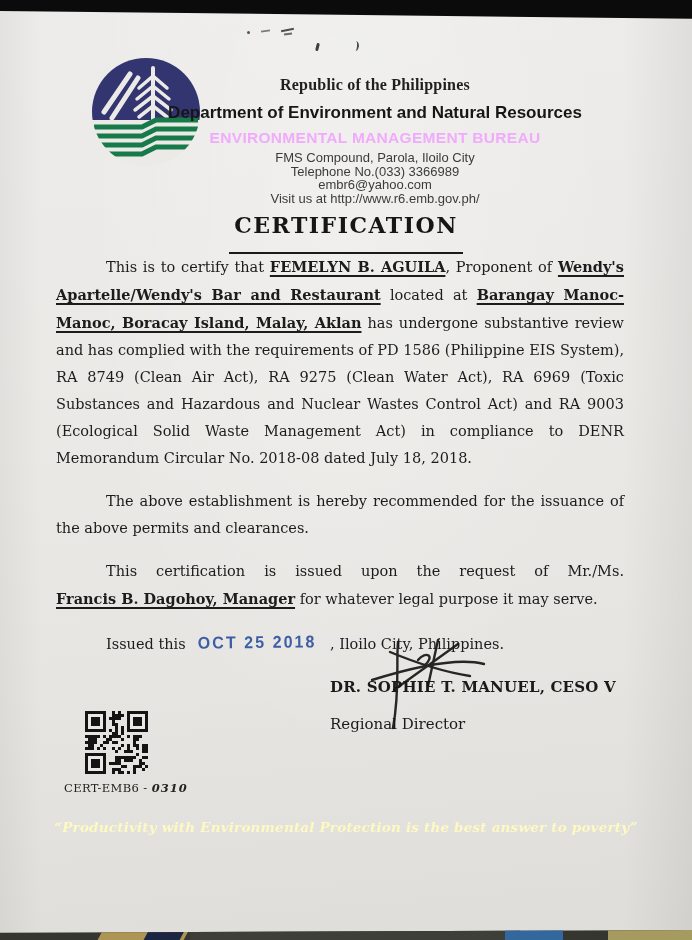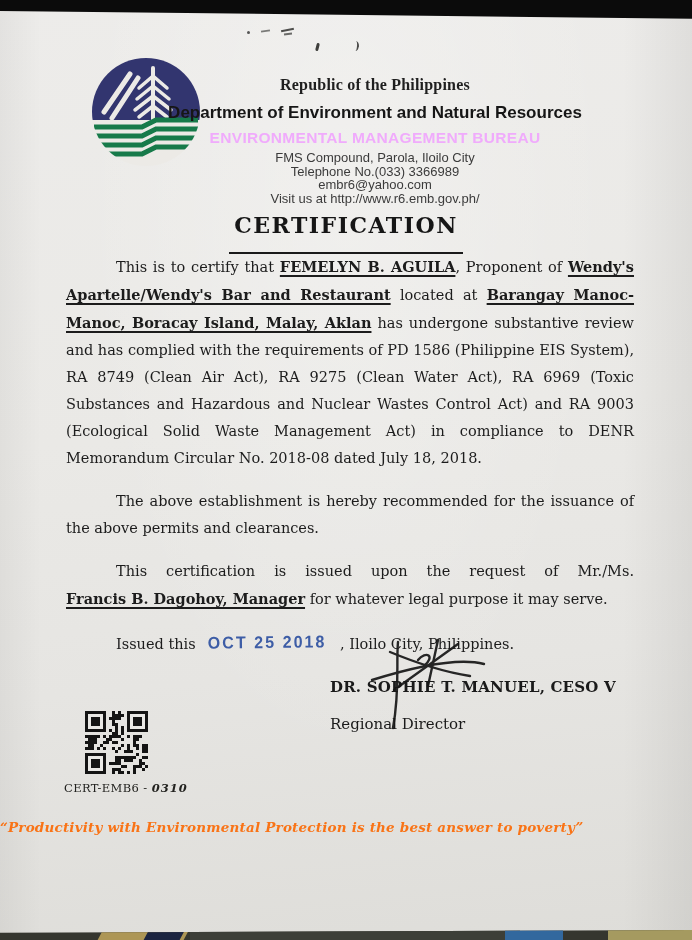--- a/index.html
+++ b/index.html
@@ -39,42 +39,42 @@
   .h-dept{font-family:"Liberation Sans",sans-serif;font-size:17px;font-weight:700;margin-top:9px;color:#161616;}
   .h-bureau{font-family:"Liberation Sans",sans-serif;font-size:15.5px;font-weight:800;margin-top:6px;
             color:#f0abfc;letter-spacing:.3px;}
   .h-small{font-family:"Liberation Sans",sans-serif;font-size:13px;font-weight:500;color:#3b3b3b;line-height:13.5px;}
   .h-small.first{margin-top:4px;}
   
   .title-row{position:absolute;left:0;top:212px;width:692px;text-align:center;z-index:3;}
   .title-row span{display:inline-block;font-size:22px;font-weight:700;letter-spacing:1.5px;color:#161616;
             border-bottom:2.5px solid #1a1a1a;padding:0 5px 14px 5px;}
   
-  .body{position:absolute;left:66px;top:253px;width:568px;z-index:3;font-size:14.5px;line-height:27px;color:#1c1c1c;}
+  .body{position:absolute;left:56px;top:253px;width:568px;z-index:3;font-size:14.5px;line-height:27px;color:#1c1c1c;}
   .bline{text-align:justify;text-align-last:justify;}
   .bline.endline{text-align-last:left;}
   .ind{text-indent:50px;}
   .bu{font-weight:700;text-decoration:underline;text-decoration-thickness:1.5px;text-underline-offset:2.5px;}
   .gap{margin-top:16px;}
   .issued{margin-top:17px;padding-left:50px;}
   .stamp{display:inline-block;font-family:"Liberation Sans",sans-serif;font-weight:700;font-size:17px;
          letter-spacing:2.2px;color:#3d5da6;transform:scaleX(.94) rotate(-.6deg) translateY(-1px);
          margin:0 10px 0 8px;white-space:nowrap;}
   
   .sig-block{position:absolute;left:330px;top:678px;z-index:3;color:#1a1a1a;}
   .sig-name{font-size:15px;font-weight:700;letter-spacing:.2px;}
   .sig-pos{font-size:15px;margin-top:19px;}
   .sig-svg{position:absolute;left:362px;top:638px;z-index:4;}
   
   .qr{position:absolute;left:84px;top:710px;z-index:3;}
   .qr-label{position:absolute;left:64px;top:781px;z-index:3;font-size:11.5px;letter-spacing:.4px;color:#22221f;}
   .qr-num{font-style:italic;font-weight:700;letter-spacing:1px;text-align:center;}
   
-  .footer{position:absolute;left:0;top:819px;width:692px;text-align:left;z-index:3;
-          font-size:13.5px;font-weight:700;font-style:italic;color:#f97316;letter-spacing:.2px;}
+  .footer{position:absolute;left:0;top:819px;width:692px;text-align:center;z-index:3;
+          font-size:13.5px;font-weight:700;font-style:italic;color:#fef9c3;letter-spacing:.2px;}
 </style>
 </head>
 <body>
 
 <div class="photo">
   <div class="paper"></div>
 
   <div class="speck sp1"></div>
   <div class="speck sp2"></div>
   <div class="speck sp3"></div>

